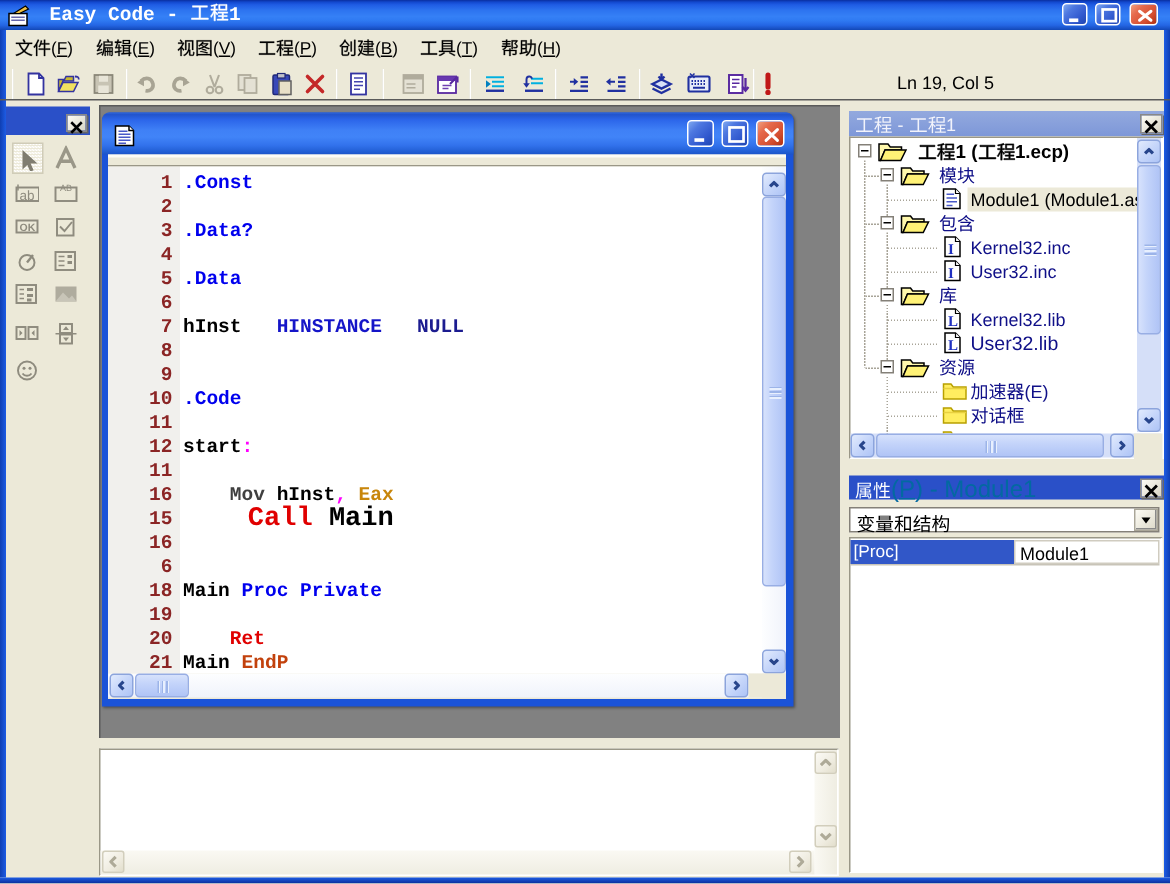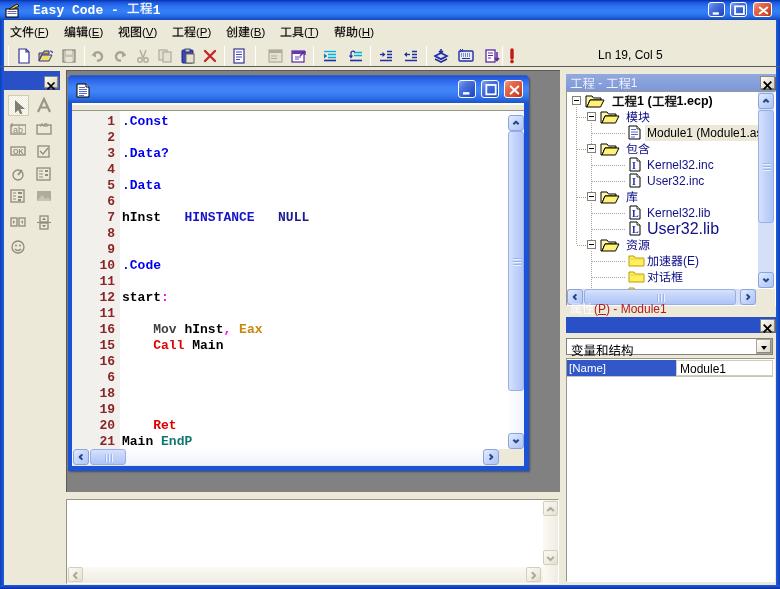--- a/index.html
+++ b/index.html
@@ -323,29 +323,30 @@
 <div class="abs mono" style="left:94px;top:242px;width:21px;height:16px;line-height:16px;font-size:13px;font-weight:bold;color:#8B2525;text-align:right">9</div>
 <div class="abs mono" style="left:94px;top:258px;width:21px;height:16px;line-height:16px;font-size:13px;font-weight:bold;color:#8B2525;text-align:right">10</div>
 <div class="abs mono" style="left:122px;top:258px;height:16px;line-height:16px;font-size:13px;font-weight:bold;white-space:pre"><span style="color:#0000EE">.Code</span></div>
 <div class="abs mono" style="left:94px;top:274px;width:21px;height:16px;line-height:16px;font-size:13px;font-weight:bold;color:#8B2525;text-align:right">11</div>
 <div class="abs mono" style="left:94px;top:290px;width:21px;height:16px;line-height:16px;font-size:13px;font-weight:bold;color:#8B2525;text-align:right">12</div>
 <div class="abs mono" style="left:122px;top:290px;height:16px;line-height:16px;font-size:13px;font-weight:bold;white-space:pre"><span style="color:#000000">start</span><span style="color:#FF00FF">:</span></div>
 <div class="abs mono" style="left:94px;top:306px;width:21px;height:16px;line-height:16px;font-size:13px;font-weight:bold;color:#8B2525;text-align:right">11</div>
 <div class="abs mono" style="left:94px;top:322px;width:21px;height:16px;line-height:16px;font-size:13px;font-weight:bold;color:#8B2525;text-align:right">16</div>
 <div class="abs mono" style="left:122px;top:322px;height:16px;line-height:16px;font-size:13px;font-weight:bold;white-space:pre">    <span style="color:#404040">Mov</span> <span style="color:#000000">hInst</span><span style="color:#FF00FF">,</span> <span style="color:#C8860B">Eax</span></div>
 <div class="abs mono" style="left:94px;top:338px;width:21px;height:16px;line-height:16px;font-size:13px;font-weight:bold;color:#8B2525;text-align:right">15</div>
-<div class="abs mono" style="left:122px;top:338px;height:16px;line-height:16px;font-size:13px;font-weight:bold;white-space:pre">    <span style="color:#E00000">Call</span> <span style="color:#000000">Main</span></div>
+<div class="abs mono" style="left:122px;top:338px;height:16px;line-height:16px;font-size:18px;font-weight:bold;white-space:pre">    <span style="color:#E00000">Call</span> <span style="color:#000000">Main</span></div>
 <div class="abs mono" style="left:94px;top:354px;width:21px;height:16px;line-height:16px;font-size:13px;font-weight:bold;color:#8B2525;text-align:right">16</div>
 <div class="abs mono" style="left:94px;top:370px;width:21px;height:16px;line-height:16px;font-size:13px;font-weight:bold;color:#8B2525;text-align:right">6</div>
 <div class="abs mono" style="left:94px;top:386px;width:21px;height:16px;line-height:16px;font-size:13px;font-weight:bold;color:#8B2525;text-align:right">18</div>
+<div class="abs mono" style="left:122px;top:386px;height:16px;line-height:16px;font-size:13px;font-weight:bold;white-space:pre"><span style="color:#000000">Main</span> <span style="color:#0000EE">Proc Private</span></div>
 <div class="abs mono" style="left:94px;top:402px;width:21px;height:16px;line-height:16px;font-size:13px;font-weight:bold;color:#8B2525;text-align:right">19</div>
 <div class="abs mono" style="left:94px;top:418px;width:21px;height:16px;line-height:16px;font-size:13px;font-weight:bold;color:#8B2525;text-align:right">20</div>
 <div class="abs mono" style="left:122px;top:418px;height:16px;line-height:16px;font-size:13px;font-weight:bold;white-space:pre">    <span style="color:#E00000">Ret</span></div>
 <div class="abs mono" style="left:94px;top:434px;width:21px;height:16px;line-height:16px;font-size:13px;font-weight:bold;color:#8B2525;text-align:right">21</div>
-<div class="abs mono" style="left:122px;top:434px;height:16px;line-height:16px;font-size:13px;font-weight:bold;white-space:pre"><span style="color:#000000">Main</span> <span style="color:#0f766e">EndP</span></div>
+<div class="abs mono" style="left:122px;top:434px;height:16px;line-height:16px;font-size:13px;font-weight:bold;white-space:pre"><span style="color:#000000">Main</span> <span style="color:#c2410c">EndP</span></div>
 <div class="abs" style="left:508px;top:111px;width:16px;height:338px;background:linear-gradient(90deg,#FDFEFF,#F0F3FB)"></div>
 <div class="abs" style="left:508px;top:115px;width:16px;height:16px;border-radius:3px;background:linear-gradient(135deg,#E2EBFD 0%,#C6D6FA 50%,#AEC4F6 100%);border:1px solid #8CA4DC"><svg width="14" height="14" viewBox="0 0 16 16" preserveAspectRatio="xMidYMid meet">
         <path d="M5 9.5L8 6.5l3 3" fill="none" stroke="#27458C" stroke-width="2.4" stroke-linejoin="round"></path>
       </svg></div>
 <div class="abs" style="left:508px;top:131px;width:16px;height:260px;border-radius:3px;background:linear-gradient(90deg,#D7E2FC 0%,#C4D4FA 40%,#B0C4F6 100%);border:1px solid #98AEE4">
       <div class="abs" style="left:4px;top:126px;width:8px;height:8px;background:repeating-linear-gradient(180deg,#9CB4E8 0 1px,#E8F0FE 1px 2px,transparent 2px 3px)"></div>
     </div>
 <div class="abs" style="left:508px;top:433px;width:16px;height:16px;border-radius:3px;background:linear-gradient(135deg,#E2EBFD 0%,#C6D6FA 50%,#AEC4F6 100%);border:1px solid #8CA4DC"><svg width="14" height="14" viewBox="0 0 16 16" preserveAspectRatio="xMidYMid meet">
         <path d="M5 6.5l3 3 3-3" fill="none" stroke="#27458C" stroke-width="2.4" stroke-linejoin="round"></path>
       </svg></div>
@@ -485,21 +486,21 @@
       <path d="M1 1h7l3 3v10H1z" fill="#fff" stroke="#000" stroke-width="1"></path>
       <path d="M8 1v3h3" fill="#fff" stroke="#000" stroke-width="0.8"></path>
       <text x="3" y="12" font-family="Liberation Serif" font-weight="bold" font-size="10" fill="#2030C0">L</text>
     </svg>
 <div class="abs" style="left:645px;top:205px;height:16px;line-height:16px;font-size:12px;color:#101088;padding:0 2px;white-space:nowrap">Kernel32.lib</div>
 <svg class="abs" style="left:629px;top:221px" width="12" height="15" viewBox="0 0 12 15">
       <path d="M1 1h7l3 3v10H1z" fill="#fff" stroke="#000" stroke-width="1"></path>
       <path d="M8 1v3h3" fill="#fff" stroke="#000" stroke-width="0.8"></path>
       <text x="3" y="12" font-family="Liberation Serif" font-weight="bold" font-size="10" fill="#2030C0">L</text>
     </svg>
-<div class="abs" style="left:645px;top:221px;height:16px;line-height:16px;font-size:16px;color:#101088;padding:0 2px;white-space:nowrap">User32.lib</div>
+<div class="abs" style="left:645px;top:221px;height:16px;line-height:16px;font-size:13px;color:#101088;padding:0 2px;white-space:nowrap">User32.lib</div>
 <div class="abs" style="left:587px;top:240px;width:9px;height:9px;background:#fff;border:1px solid #848078">
       <div class="abs" style="left:1px;top:3px;width:5px;height:1px;background:#000"></div>
     </div>
 <svg class="abs" style="left:600px;top:238px" width="20" height="14" viewBox="0 0 20 14">
       <path d="M1 13V2h6l1.5 2H16v2H5L2 13z" fill="#FFF8AC" stroke="#000" stroke-width="1"></path>
       <path d="M2 13L5 6h14l-3.5 7z" fill="#FFF276" stroke="#000" stroke-width="1"></path>
     </svg>
 <div class="abs" style="left:626px;top:237px;height:16px;line-height:16px;font-size:12px;color:#101088"><svg width="24" height="12" viewBox="0 0 24 12" style="vertical-align:-2px" fill="#101088">
         <g transform="translate(0,10.4) scale(0.0120,-0.0120)">
           <use href="#u8D44" xlink:href="#u8D44" x="0"></use>
@@ -549,21 +550,21 @@
         <path d="M9.5 5L6.5 8l3 3" fill="none" stroke="#27458C" stroke-width="2.4" stroke-linejoin="round"></path>
       </svg></div>
 <div class="abs" style="left:584px;top:289px;width:152px;height:16px;border-radius:3px;background:linear-gradient(180deg,#D7E2FC 0%,#C4D4FA 40%,#B0C4F6 100%);border:1px solid #98AEE4">
       <div class="abs" style="left:72px;top:4px;width:8px;height:8px;background:repeating-linear-gradient(90deg,#9CB4E8 0 1px,#E8F0FE 1px 2px,transparent 2px 3px)"></div>
     </div>
 <div class="abs" style="left:740px;top:289px;width:16px;height:16px;border-radius:3px;background:linear-gradient(135deg,#E2EBFD 0%,#C6D6FA 50%,#AEC4F6 100%);border:1px solid #8CA4DC"><svg width="14" height="14" viewBox="0 0 16 16" preserveAspectRatio="xMidYMid meet">
         <path d="M6.5 5l3 3-3 3" fill="none" stroke="#27458C" stroke-width="2.4" stroke-linejoin="round"></path>
       </svg></div>
 <div class="abs" style="left:756px;top:289px;width:19px;height:17px;background:#ECE9D8"></div>
 <div class="abs" style="left:566px;top:317px;width:210px;height:16px;background:#2A50C8"></div>
-<div class="abs" style="left:570px;top:302px;color:#b91c1c;font-size:12px"><svg width="24" height="12" viewBox="0 0 24 12" style="vertical-align:-2px" fill="#ffffff">
+<div class="abs" style="left:570px;top:318px;color:#0369a1;font-size:16px"><svg width="24" height="12" viewBox="0 0 24 12" style="vertical-align:-2px" fill="#ffffff">
         <g transform="translate(0,10.4) scale(0.0120,-0.0120)">
           <use href="#u5C5E" xlink:href="#u5C5E" x="0"></use>
           <use href="#u6027" xlink:href="#u6027" x="1000"></use>
         </g>
       </svg>(<span style="text-decoration:underline">P</span>) - Module1</div>
 <div class="abs" style="left:760px;top:319px;width:15px;height:13px;background:linear-gradient(135deg,#FDFCF5,#D8D4C4);border:1px solid #888;box-shadow:1px 1px 0 #666"><svg width="13" height="11" viewBox="0 0 12 10">
         <path d="M2.5 1.5l7 7M9.5 1.5l-7 7" stroke="#000" stroke-width="1.7"></path>
       </svg></div>
 <div class="abs" style="left:566px;top:338px;width:207px;height:17px;background:#fff;border:1px solid #848078"></div>
 <div class="abs" style="left:571px;top:340px"><svg width="62" height="12.5" viewBox="0 0 62 12.5" style="vertical-align:-2px" fill="#000">
@@ -572,15 +573,15 @@
           <use href="#u91CF" xlink:href="#u91CF" x="1000"></use>
           <use href="#u548C" xlink:href="#u548C" x="2000"></use>
           <use href="#u7ED3" xlink:href="#u7ED3" x="3000"></use>
           <use href="#u6784" xlink:href="#u6784" x="4000"></use>
         </g>
       </svg></div>
 <div class="abs" style="left:756px;top:339px;width:16px;height:15px;background:linear-gradient(135deg,#FDFCF5,#DCD8C8);border:1px solid #aaa698;box-shadow:inset -1px -1px 0 #888"><svg width="14" height="13" viewBox="0 0 14 13">
         <path d="M4 5h6L7 9z" fill="#000"></path>
       </svg></div>
 <div class="abs" style="left:566px;top:358px;width:209px;height:224px;background:#fff;border:1px solid #9a9787;border-right-color:#fff;border-bottom-color:#fff"></div>
-<div class="abs" style="left:567px;top:360px;width:109px;height:16px;background:#3157C8;color:#fff;font-size:11.5px;line-height:16px;padding-left:2px">[Name]</div>
+<div class="abs" style="left:567px;top:360px;width:109px;height:16px;background:#3157C8;color:#fff;font-size:11.5px;line-height:16px;padding-left:2px">[Proc]</div>
 <div class="abs" style="left:676px;top:360px;width:97px;height:16px;background:#fff;color:#000;font-size:12px;line-height:16px;padding-left:3px;border:1px solid #D0CCC0">Module1</div>
 <div class="abs" style="left:567px;top:376px;width:206px;height:1px;background:#C8C4B8"></div>
 </div>
 </body></html>

